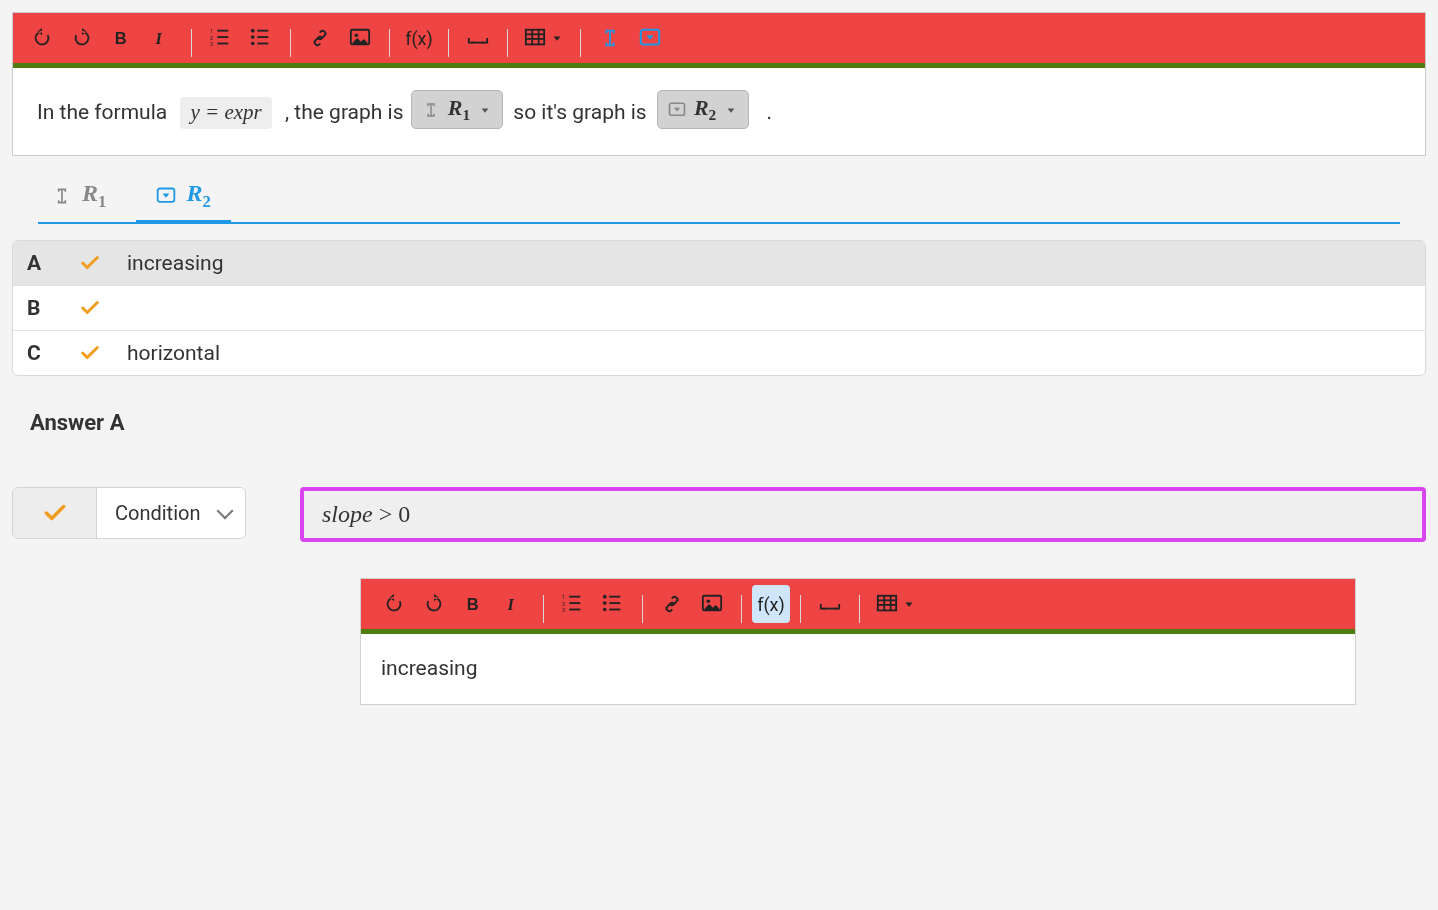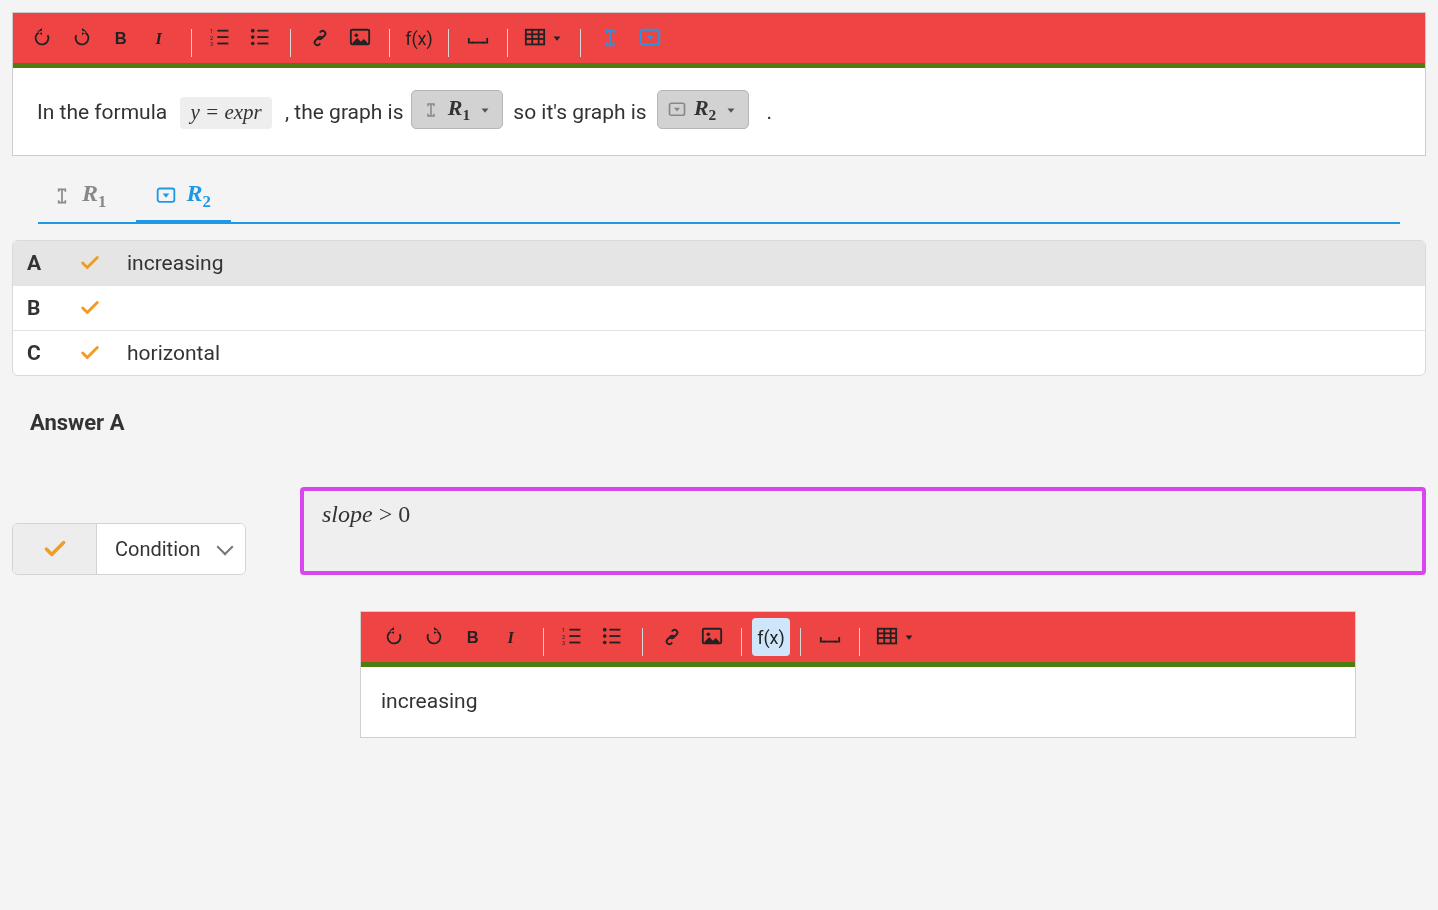--- a/index.html
+++ b/index.html
@@ -147,21 +147,20 @@
     align-items: stretch;
     gap: 54px;
   }
   .cond-left {
     display: flex;
     border: 1px solid #d3d3d3;
     border-radius: 6px;
     background: #fff;
     overflow: hidden;
     height: 52px;
-    margin-top: 36px;
   }
   .cond-check {
     width: 84px;
     display: flex;
     align-items: center;
     justify-content: center;
     background: #ededed;
     border-right: 1px solid #d3d3d3;
   }
   .cond-select {

